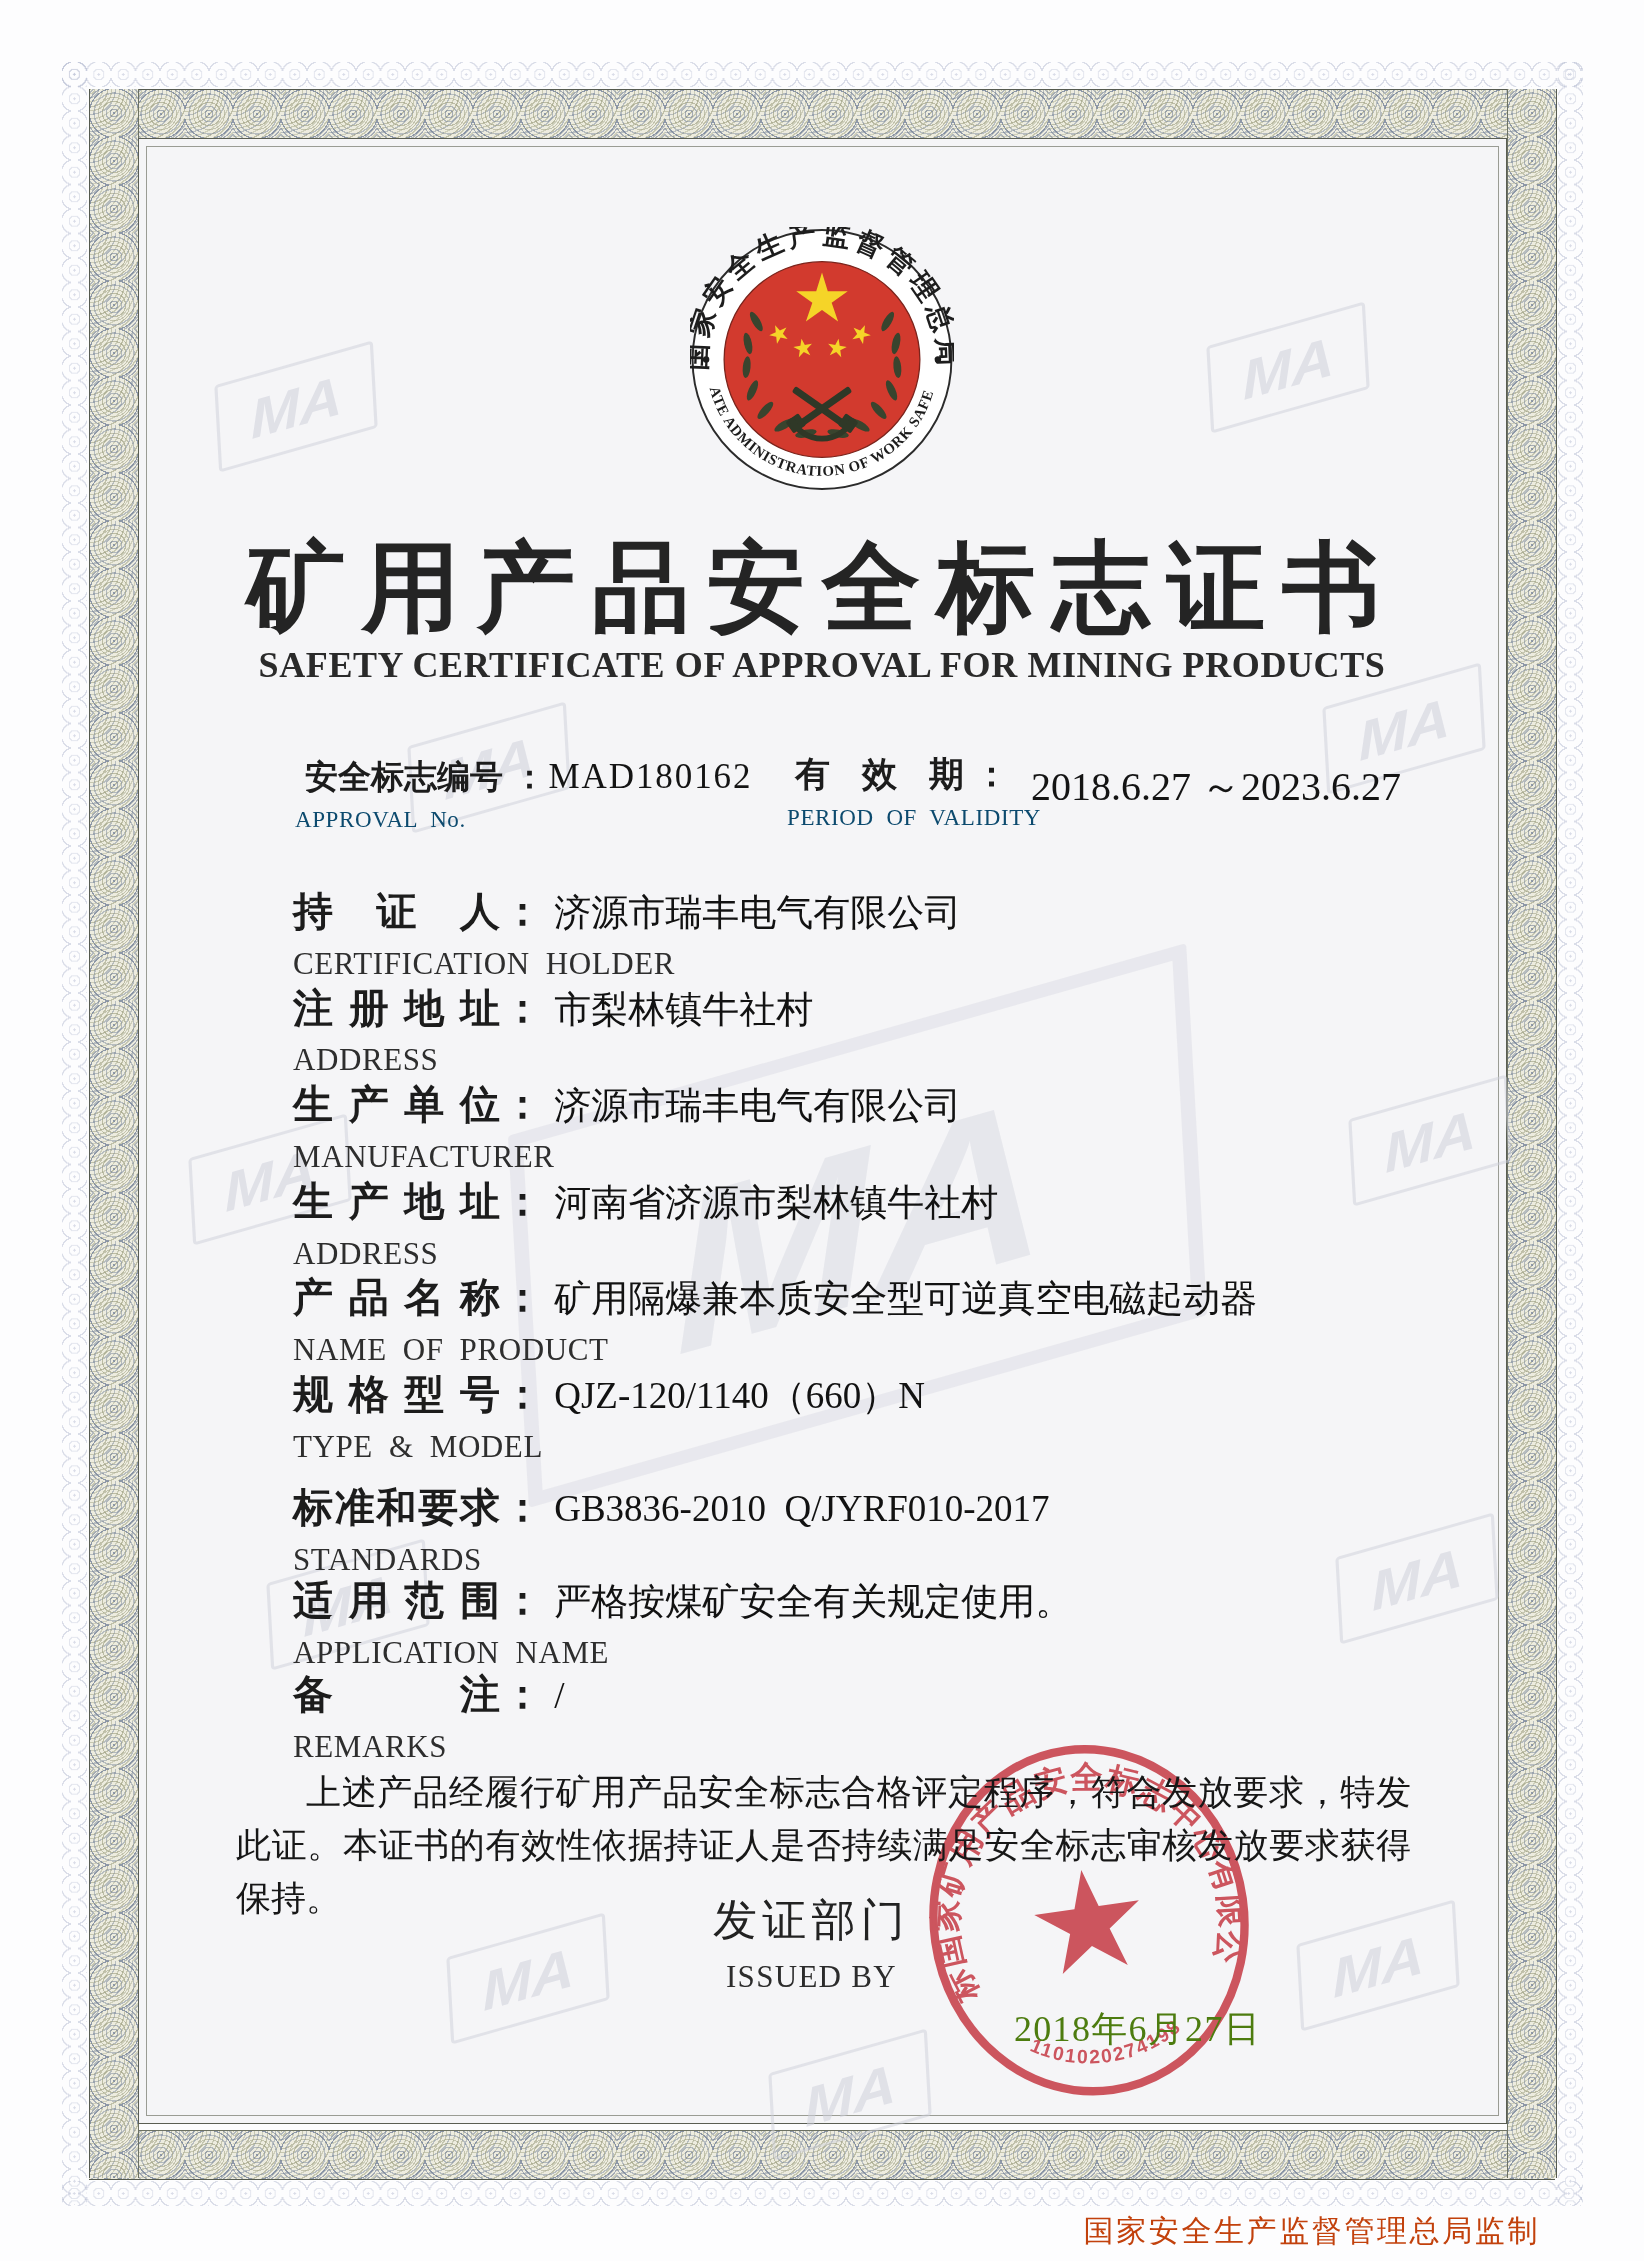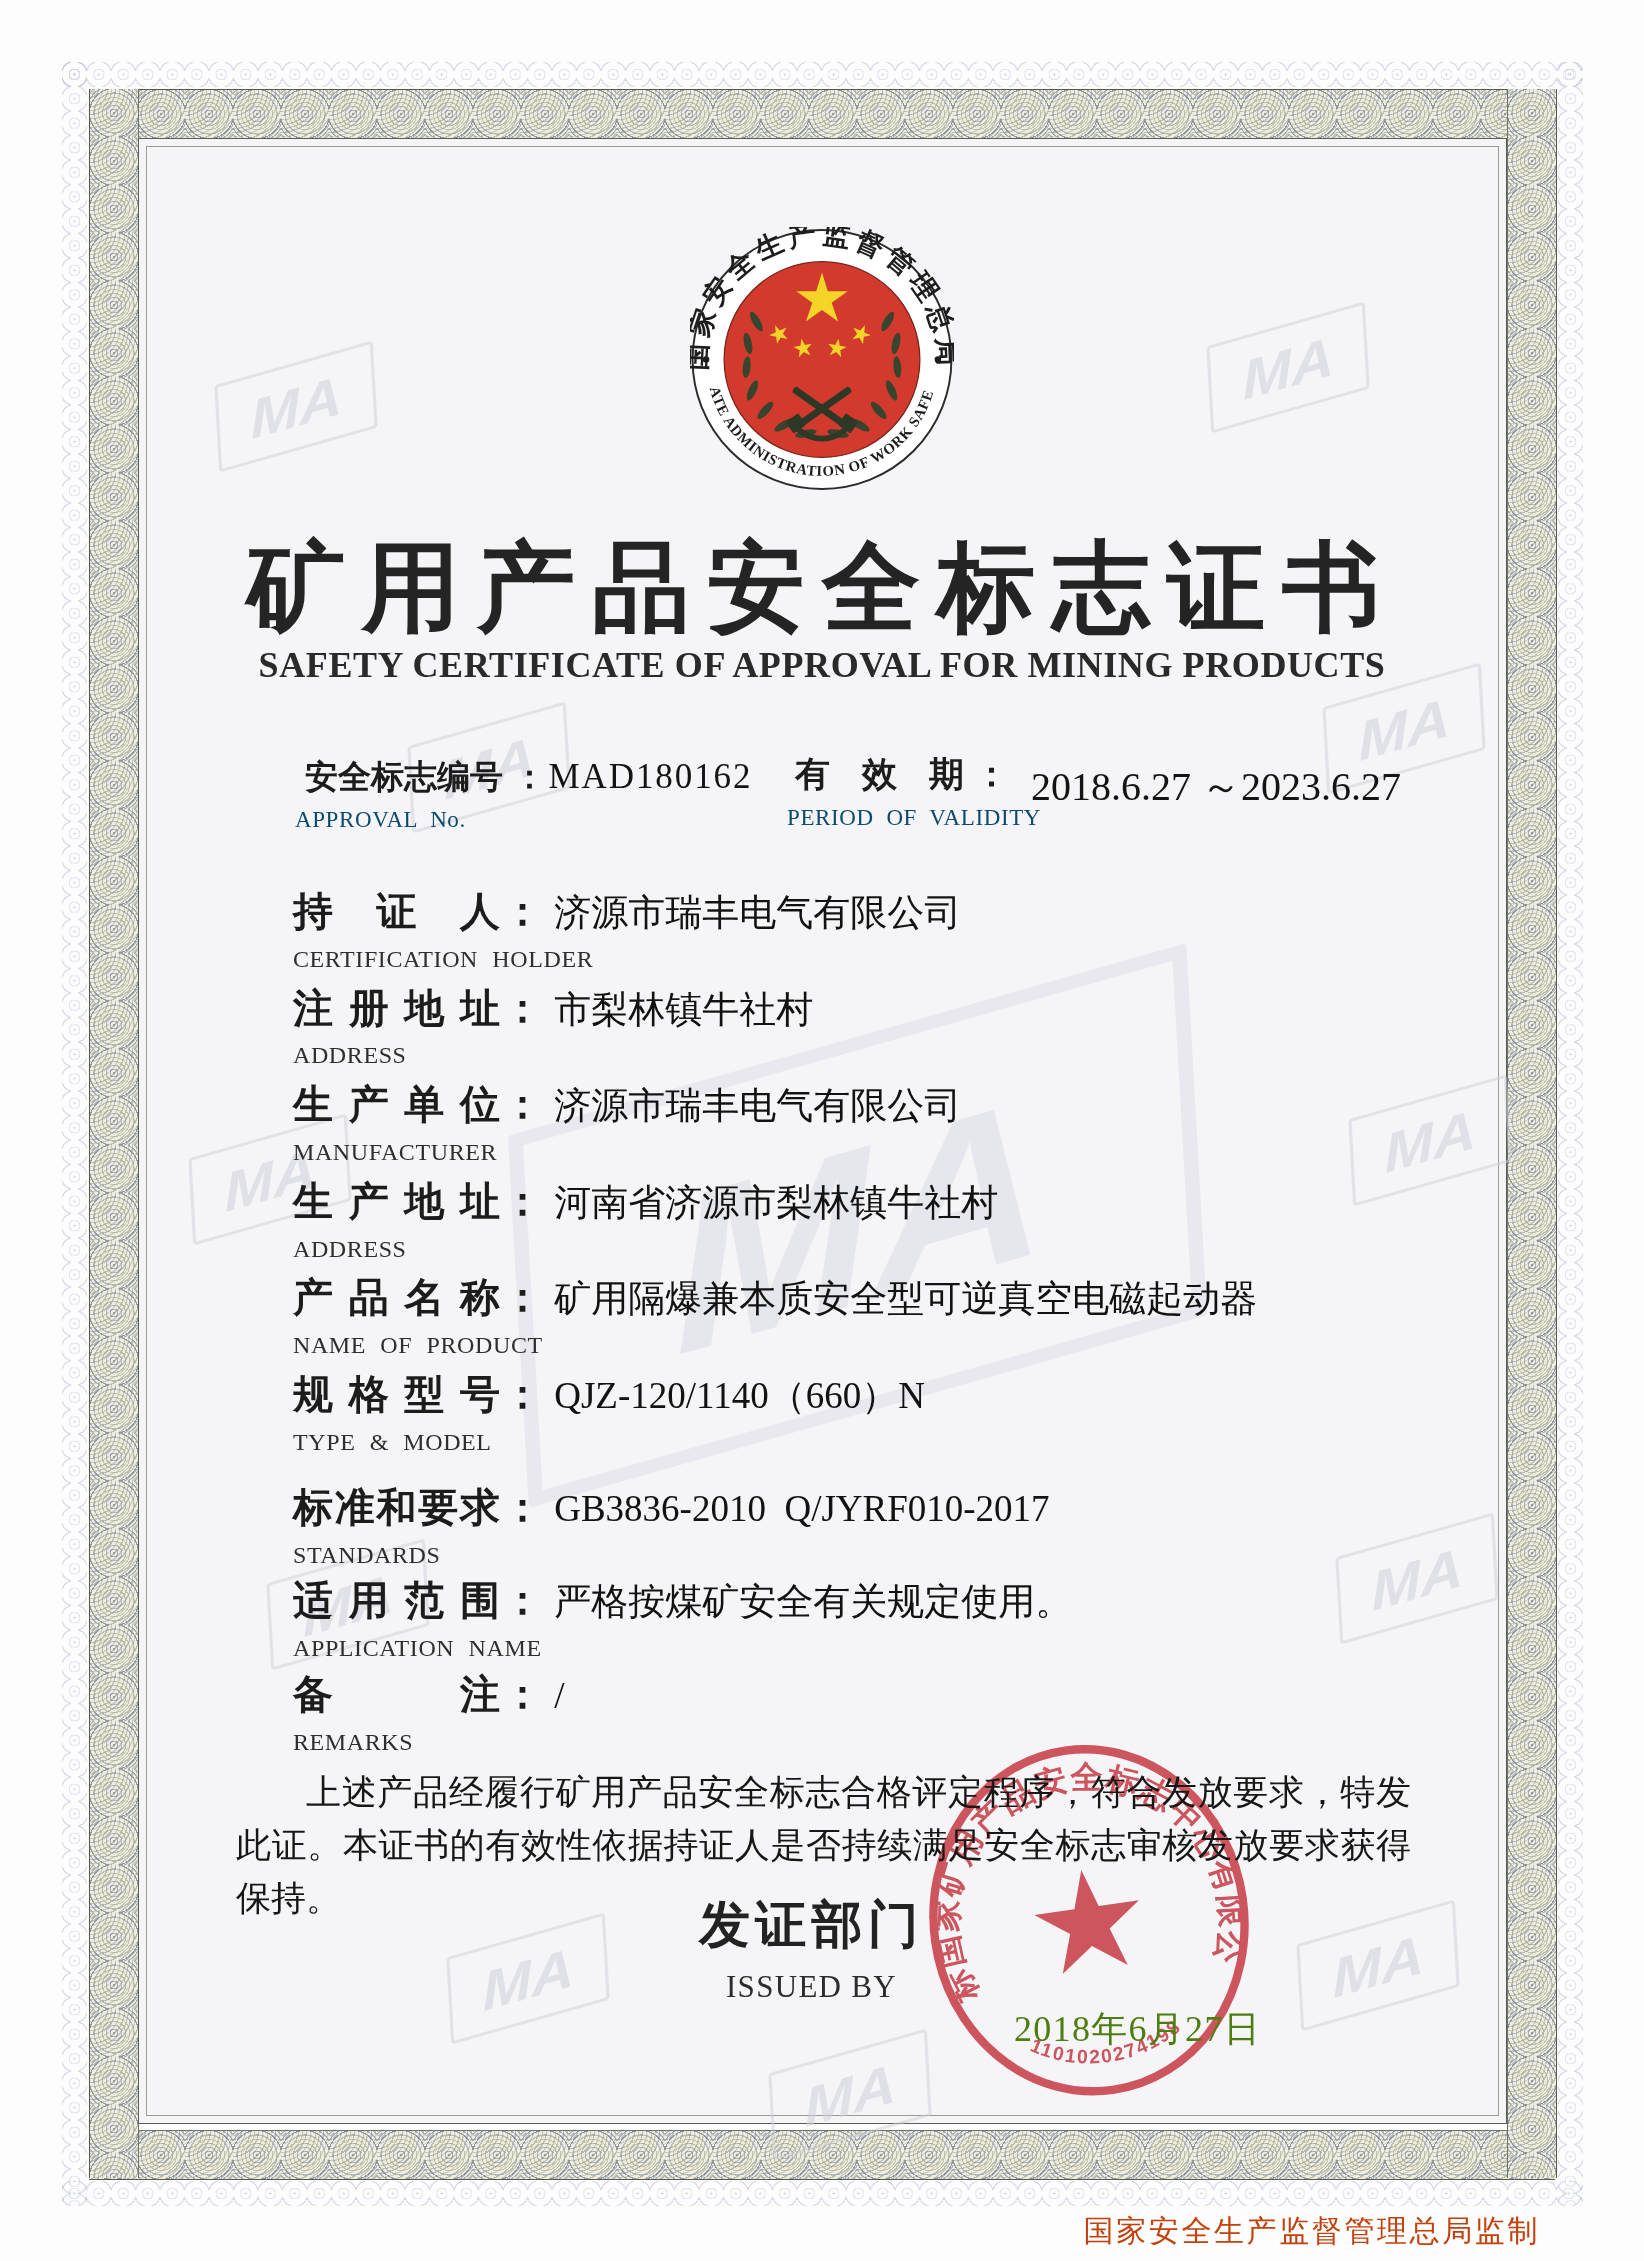--- a/index.html
+++ b/index.html
@@ -59,28 +59,28 @@
             color:#2a2a2a;letter-spacing:0.6px;}
 
   .cn-label{font-size:33px;font-weight:bold;color:#1c1c1c;margin-left:10px;}
   .en-label{font-size:23px;color:#0c4a6e;letter-spacing:0.6px;word-spacing:6.4px;}
   .val{font-size:35px;color:#141414;white-space:pre;}
 
   .flab{display:inline-block;width:207px;text-align:justify;text-align-last:justify;
         font-size:40px;font-weight:bold;color:#1c1c1c;vertical-align:baseline;}
   .fcolon{display:inline-block;font-size:40px;font-weight:bold;color:#1c1c1c;margin-left:2.6px;}
   .fval{display:inline-block;font-size:37px;color:#121212;margin-left:11.6px;white-space:pre;}
-  .fen{position:absolute;left:293px;font-size:24px;color:#2e2e2e;letter-spacing:0.6px;word-spacing:7.7px;text-align:center;}
+  .fen{position:absolute;left:293px;font-size:31px;color:#2e2e2e;letter-spacing:0.6px;word-spacing:7.7px;text-align:center;}
   .frow{position:absolute;left:293px;white-space:nowrap;}
 
   .statement{position:absolute;left:236px;top:1766px;width:1175px;font-size:35px;color:#171717;
              line-height:53px;text-align:justify;text-indent:70px;z-index:6;}
 
   .issued{position:absolute;left:644px;top:1891px;width:335px;text-align:center;z-index:6;}
-  .issued .cn{font-size:51px;font-weight:bold;letter-spacing:5.2px;color:#222;}
+  .issued .cn{font-size:44px;font-weight:normal;letter-spacing:5.2px;color:#222;}
   .issued .en{font-size:31px;color:#2c2c2c;margin-top:9px;letter-spacing:1.3px;}
 
   .date{position:absolute;left:1002px;top:2005px;width:271px;text-align:center;font-size:36px;
         color:#4d7c0f;letter-spacing:1.3px;z-index:7;}
 
   .footer{position:absolute;right:104px;top:2211px;font-size:30px;font-weight:400;
           letter-spacing:2.6px;color:#c2410c;}
 
   .emblem{position:absolute;left:690px;top:227px;width:264px;height:265px;}
   .stamp{position:absolute;left:928px;top:1743px;width:322px;height:361px;

